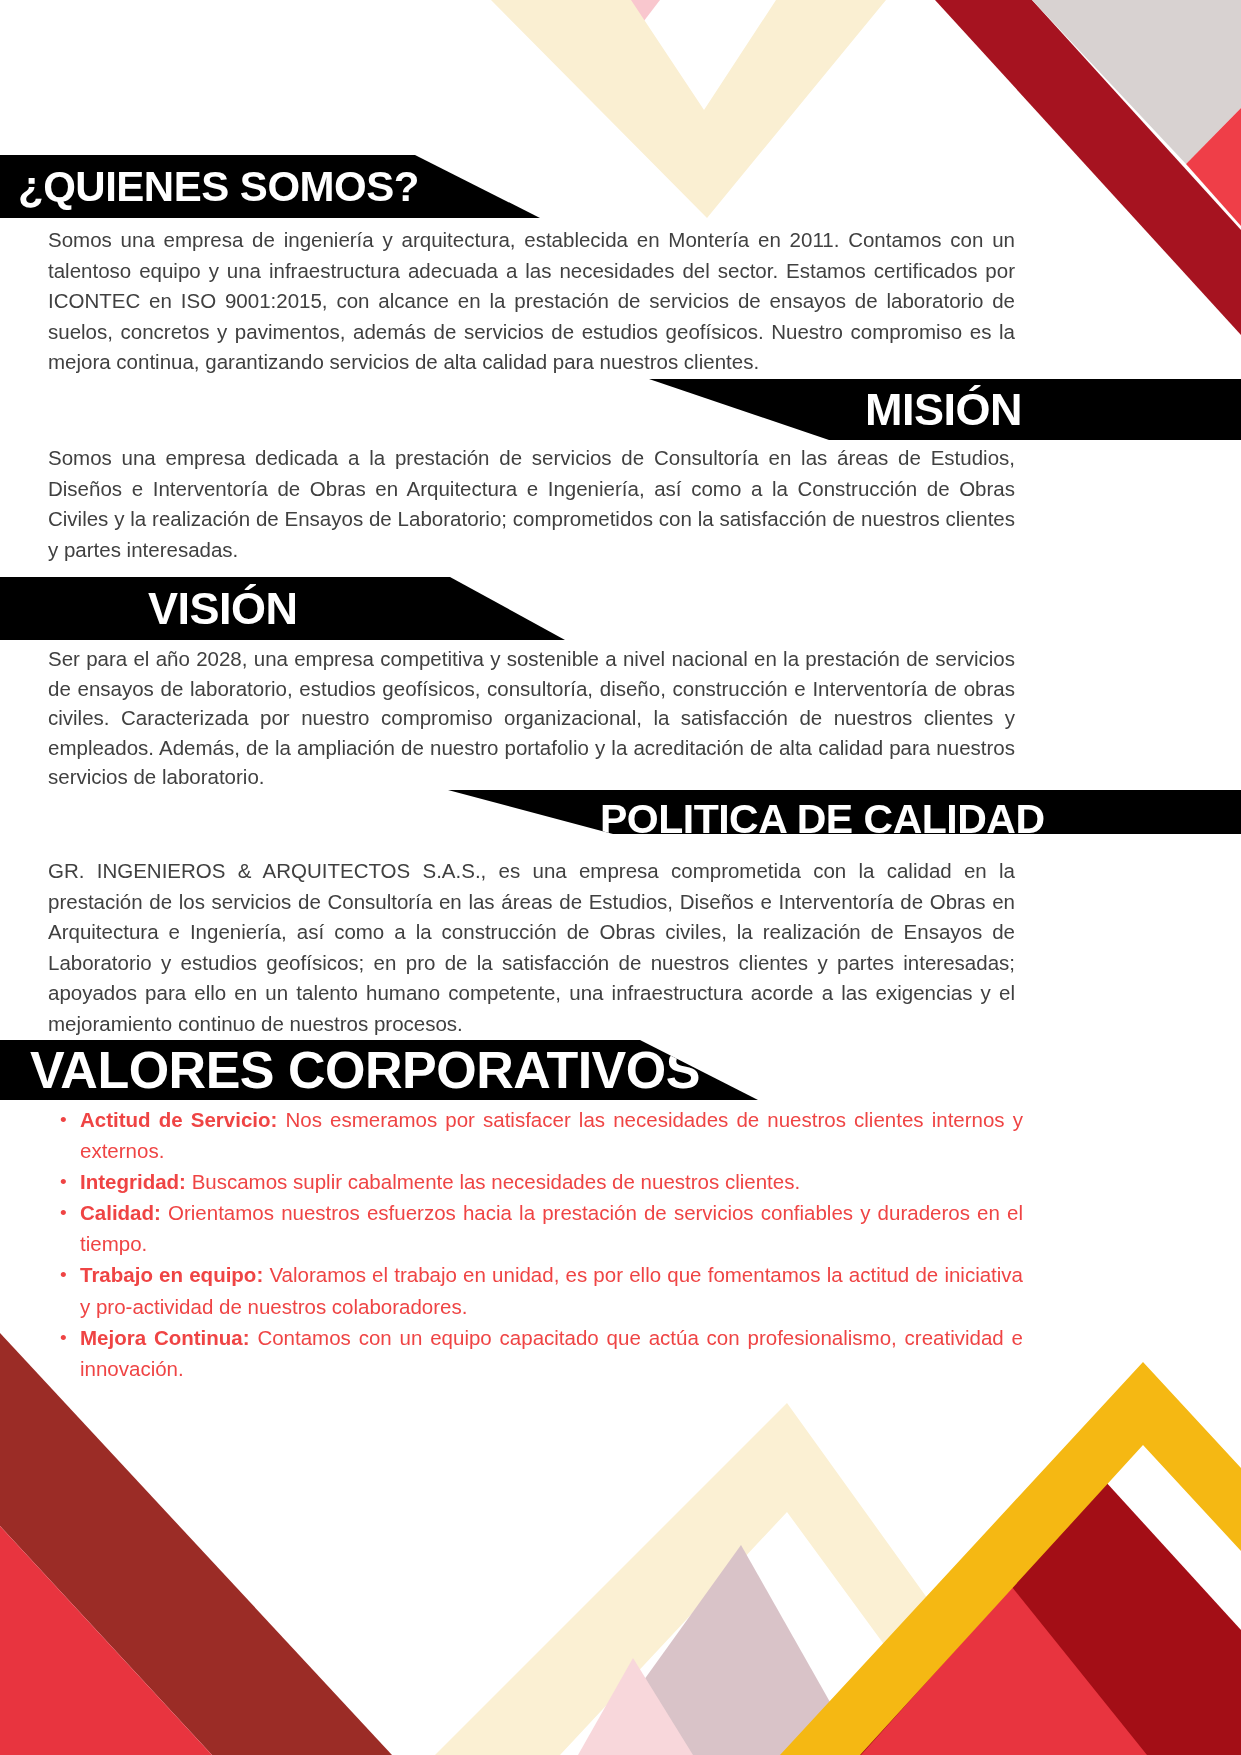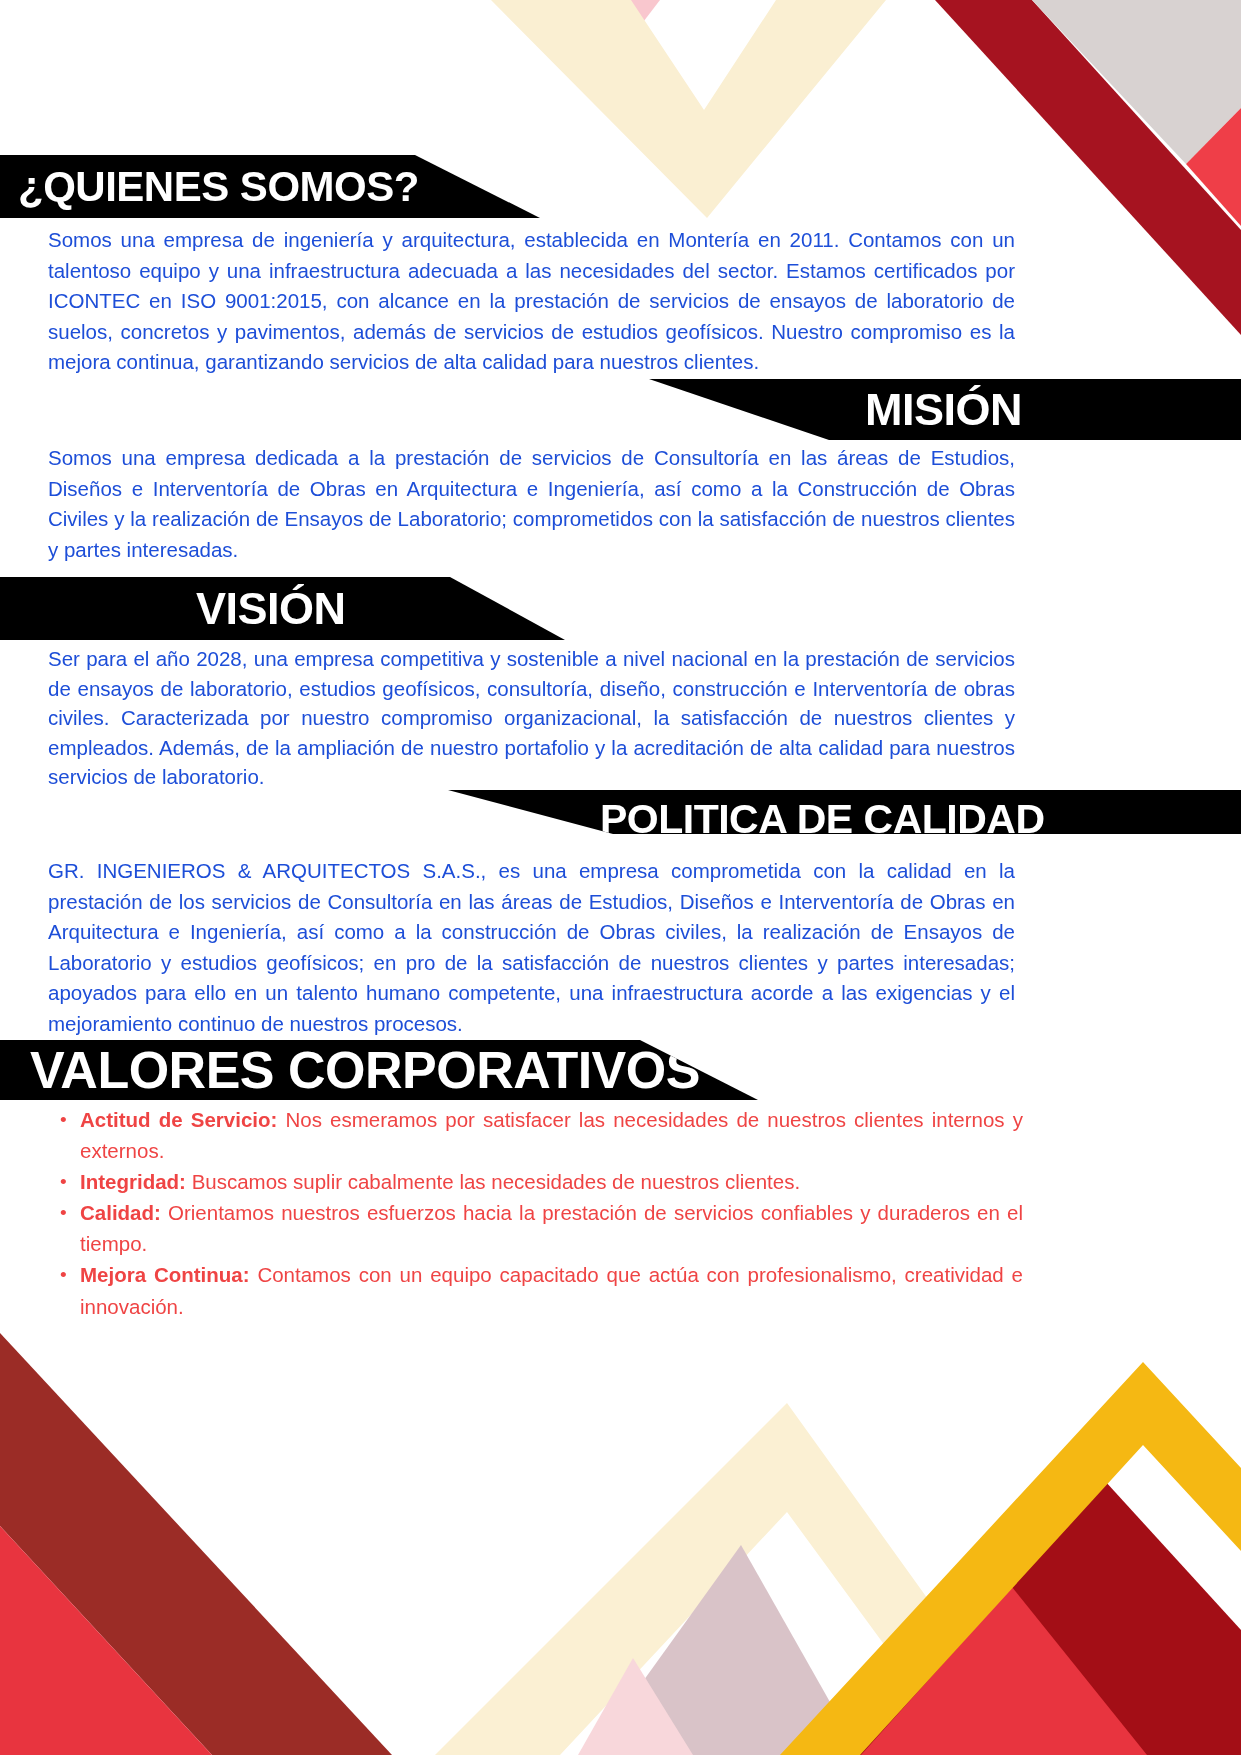--- a/index.html
+++ b/index.html
@@ -8,28 +8,28 @@
   .deco{position:absolute;left:0;top:0;width:1241px;height:1755px;pointer-events:none;}
 
   .banner{position:absolute;background:#000000;color:#ffffff;font-weight:800;}
   .banner .t{display:block;white-space:nowrap;letter-spacing:-0.5px;}
 
   .b1{left:0;top:155px;width:540px;height:63px;clip-path:polygon(0 0,415px 0,540px 100%,0 100%);}
   .b1 .t{padding-left:18px;font-size:42px;line-height:63px;}
   .b2{left:640px;top:379px;width:601px;height:61px;clip-path:polygon(9px 0,100% 0,100% 100%,189px 100%);}
   .b2 .t{padding-left:225px;font-size:45px;line-height:61px;}
   .b3{left:0;top:577px;width:570px;height:63px;clip-path:polygon(0 0,450px 0,565px 100%,0 100%);}
-  .b3 .t{padding-left:148px;font-size:45px;line-height:63px;margin-left:48px;}
+  .b3 .t{padding-left:148px;font-size:45px;line-height:63px;}
   .b4{left:435px;top:790px;width:806px;height:44px;clip-path:polygon(13px 0,100% 0,100% 100%,178px 100%);}
   .b4 .t{padding-left:165px;font-size:41px;line-height:58px;}
   .b5{left:0;top:1040px;width:760px;height:60px;clip-path:polygon(0 0,640px 0,758px 100%,0 100%);}
   .b5 .t{padding-left:30px;font-size:52px;line-height:60px;}
 
   .para{position:absolute;left:48px;width:967px;margin:0;font-size:20.5px;line-height:30.5px;
-        text-align:justify;color:#1d4ed8;}
+        text-align:justify;color:#404040;}
   .p1{top:225px;}
   .p2{top:443px;}
   .p3{top:644px;line-height:29.5px;}
   .p4{top:856px;}
 
   .values{position:absolute;left:48px;top:1104px;width:975px;margin:0;padding:0;list-style:none;
           font-size:20.5px;line-height:31.1px;color:#ef4444;}
   .values li{position:relative;padding-left:32px;text-align:justify;}
   .values li::before{content:"\2022";position:absolute;left:12px;top:0;font-size:19px;}
   .values b{font-weight:700;}
@@ -88,18 +88,22 @@
     </li>
     <li>
       <b>Integridad:</b>
       <span>Buscamos suplir cabalmente las necesidades de nuestros clientes.</span>
     </li>
     <li>
       <b>Calidad:</b>
       <span>Orientamos nuestros esfuerzos hacia la prestación de servicios confiables y duraderos en el tiempo.</span>
     </li>
     <li>
+      <b>Trabajo en equipo:</b>
+      <span>Valoramos el trabajo en unidad, es por ello que fomentamos la actitud de iniciativa y pro-actividad de nuestros colaboradores.</span>
+    </li>
+    <li>
       <b>Mejora Continua:</b>
       <span>Contamos con un equipo capacitado que actúa con profesionalismo, creatividad e innovación.</span>
     </li>
   </ul>
 
 </div>
 
 </body></html>

